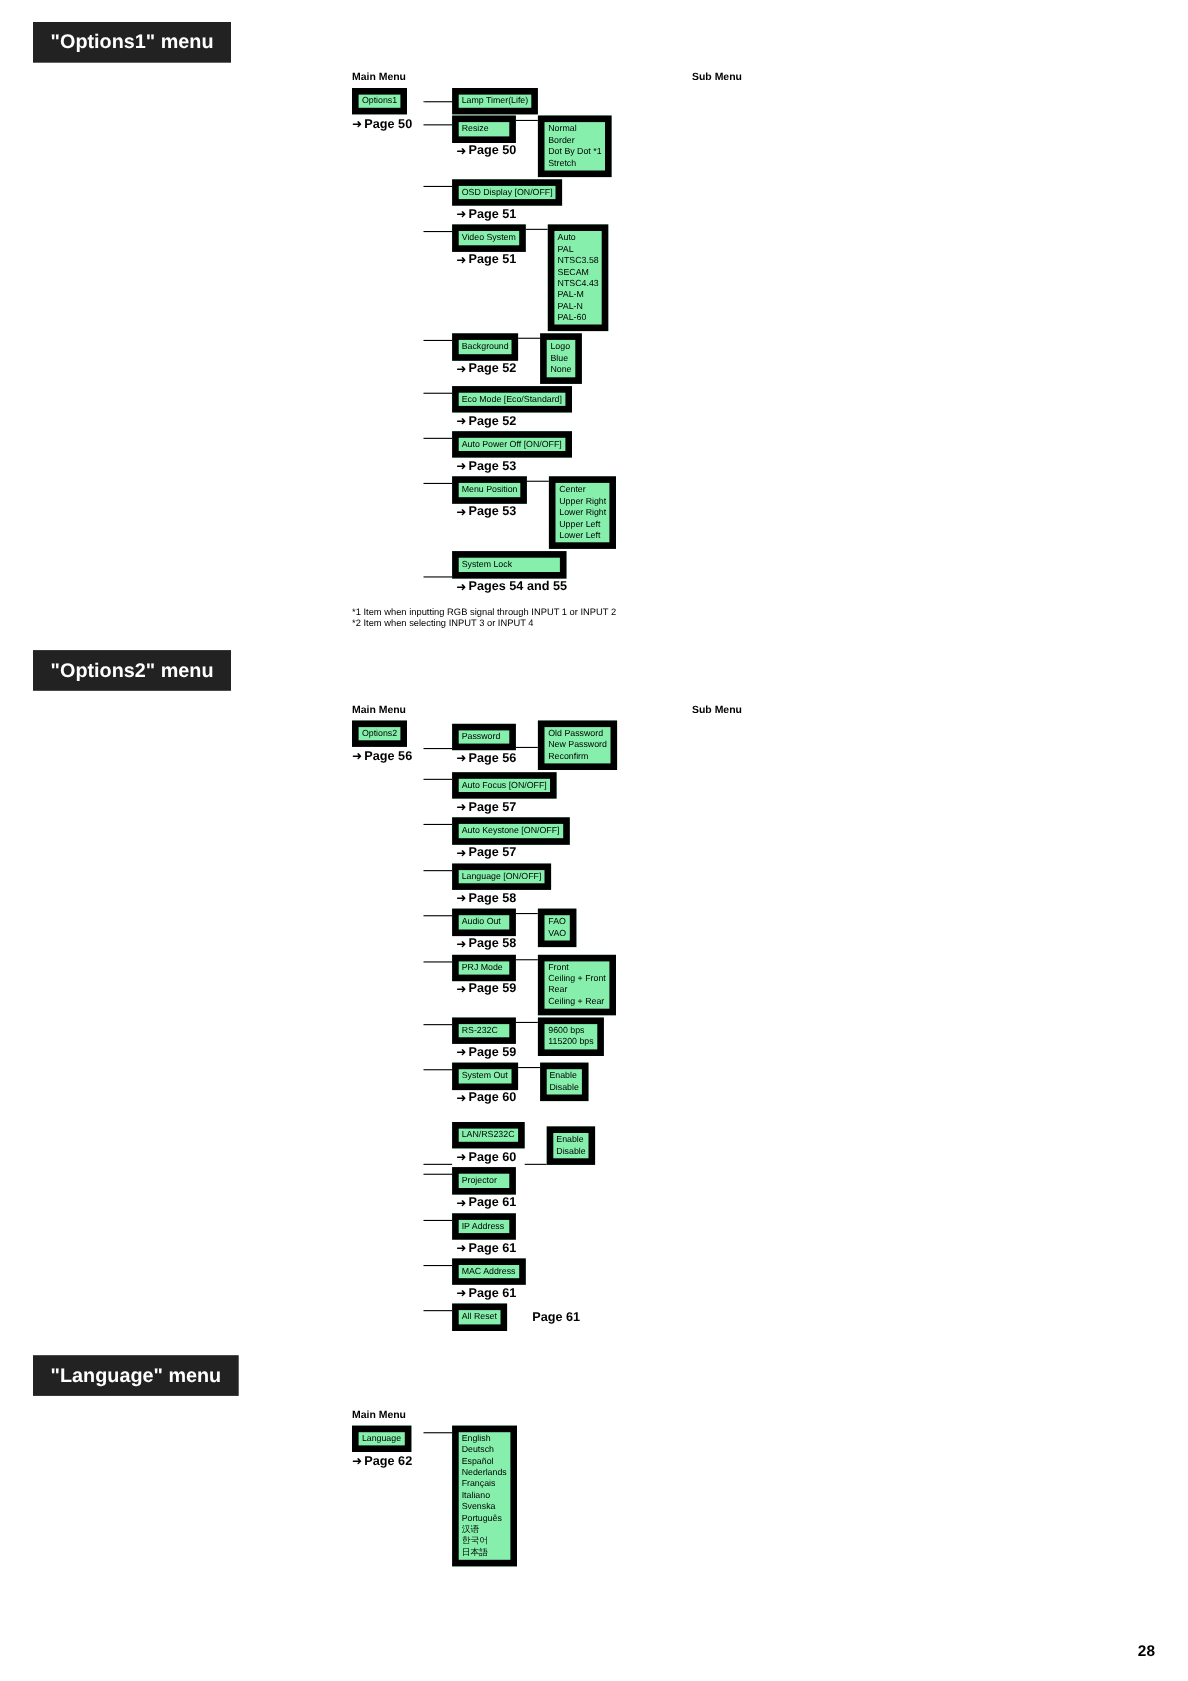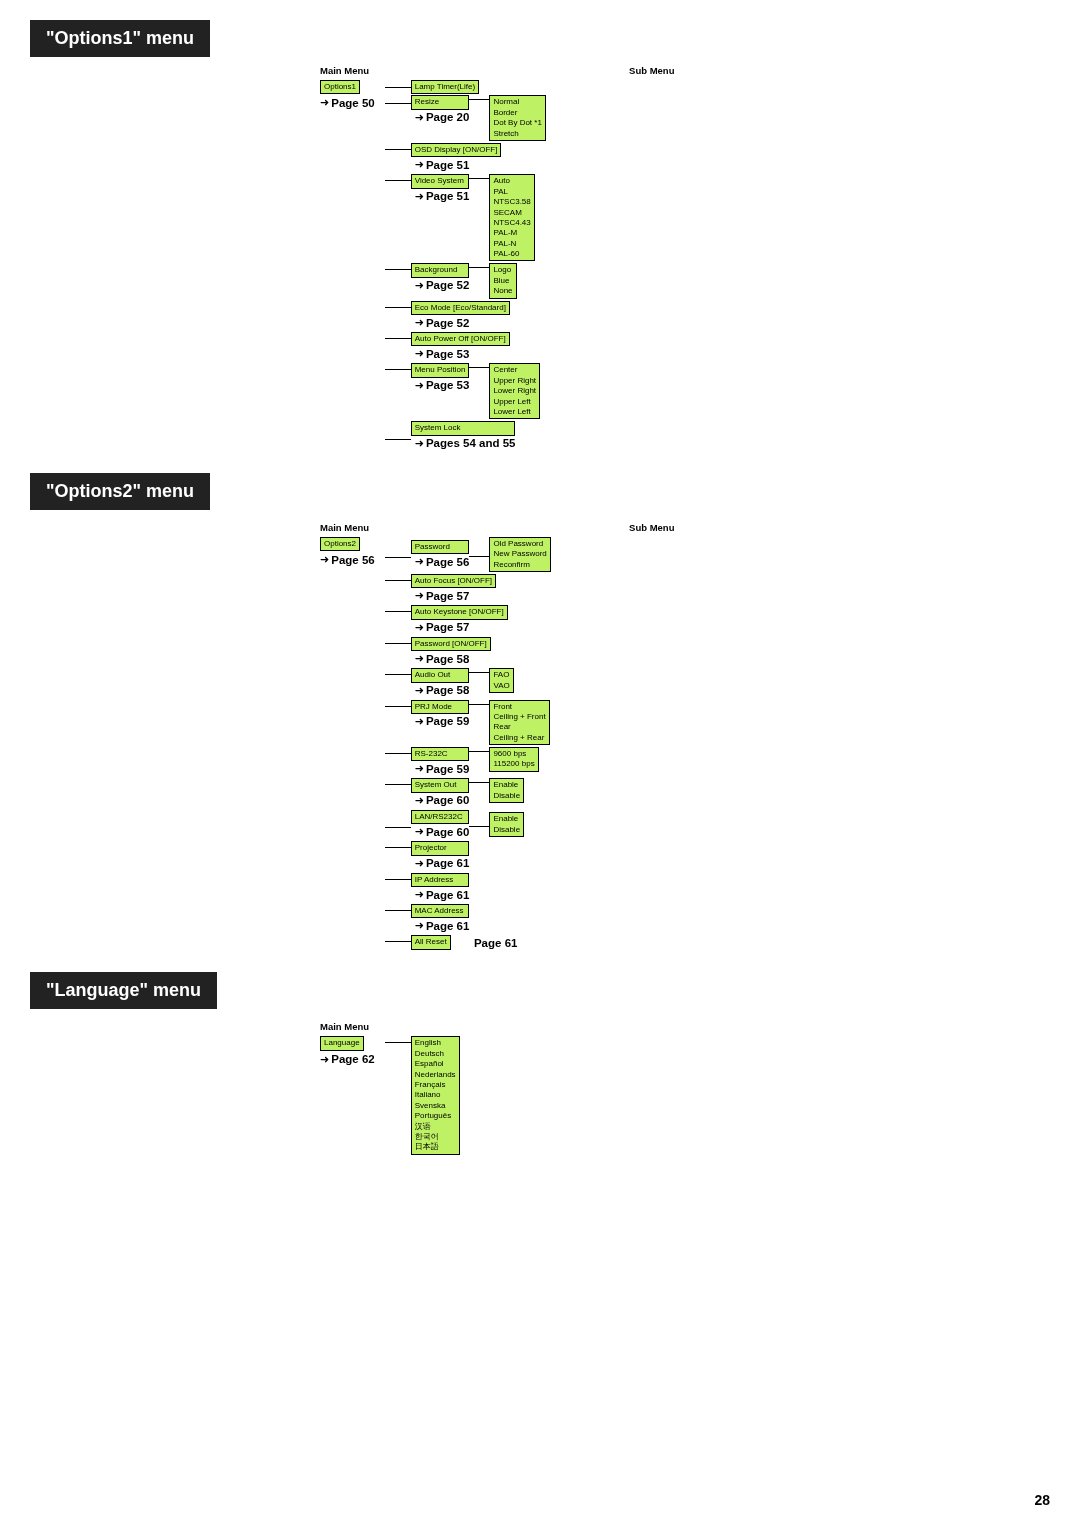--- a/index.html
+++ b/index.html
@@ -39,24 +39,24 @@
     .page-number {
       position: fixed;
       bottom: 20px;
       right: 30px;
       font-size: 14px;
       font-weight: bold;
     }
 
     
     .tbox {
-      border: 1px solid #000000;
+      border: 6px solid #000000;
       font-size: 8px;
       padding: 1px 3px;
-      background: #bef264;
+      background: #86efac;
       white-space: nowrap;
       line-height: 1.3;
     }
 
     .bold-page {
       font-weight: bold;
       font-size: 11.5px;
     }
   </style>
 </head>
@@ -90,21 +90,21 @@
             <div style="width:25px; height:1px; background:#000;"></div>
             <div class="tbox">Lamp Timer(Life)</div>
           </div>
 
           <div style="display:flex; align-items:flex-start; margin-bottom:2px;">
             <div style="width:26px; height:1px; background:#000; margin-top:8px;"></div>
             <div style="display:flex; flex-direction:column;">
               <div class="tbox">Resize</div>
               <div style="display:flex; align-items:center; gap:2px; margin:1px 0 1px 4px;">
                 <span style="font-size:11px;">➜</span>
-                <span class="bold-page">Page <b>20</b></span>
+                <span class="bold-page">Page <b>50</b></span>
               </div>
             </div>
             <div style="width:20px; height:1px; background:#000; margin-top:4px;"></div>
             <div class="tbox" style="margin-top:0;">
               Normal<br>Border<br>Dot By Dot *1<br>Stretch
             </div>
           </div>
 
           <div style="display:flex; align-items:flex-start; margin-bottom:2px;">
             <div style="width:26px; height:1px; background:#000; margin-top:6px;"></div>
@@ -193,20 +193,24 @@
                 <span class="bold-page">Pages <b>54</b> and <b>55</b></span>
               </div>
             </div>
           </div>
 
         </div>
       </div>
     </div>
 
     
+    <div style="margin-left:290px; margin-top:8px;">
+      <div style="font-size:8.5px;">*1  Item when inputting RGB signal through INPUT 1 or INPUT 2</div>
+      <div style="font-size:8.5px;">*2  Item when selecting INPUT 3 or INPUT 4</div>
+    </div>
   </div>
 
   <div class="section-block" style="margin-top:20px;">
     <div class="section-header">"Options2" menu</div>
 
     <div style="margin-left:290px; margin-top:6px;">
       <div style="display:flex; gap:260px; font-size:9.5px; font-weight:bold; margin-bottom:4px;">
         <span>Main Menu</span>
         <span>Sub Menu</span>
       </div>
@@ -256,21 +260,21 @@
               <div style="display:flex; align-items:center; gap:2px; margin:1px 0 1px 4px;">
                 <span style="font-size:11px;">➜</span>
                 <span class="bold-page">Page <b>57</b></span>
               </div>
             </div>
           </div>
 
           <div style="display:flex; align-items:flex-start; margin-bottom:2px;">
             <div style="width:26px; height:1px; background:#000; margin-top:6px;"></div>
             <div style="display:flex; flex-direction:column;">
-              <div class="tbox">Password [ON/OFF]</div>
+              <div class="tbox">Language [ON/OFF]</div>
               <div style="display:flex; align-items:center; gap:2px; margin:1px 0 1px 4px;">
                 <span style="font-size:11px;">➜</span>
                 <span class="bold-page">Page <b>58</b></span>
               </div>
             </div>
           </div>
 
           <div style="display:flex; align-items:flex-start; margin-bottom:2px;">
             <div style="width:26px; height:1px; background:#000; margin-top:6px;"></div>
             <div style="display:flex; flex-direction:column;">
@@ -324,21 +328,21 @@
                 <span style="font-size:11px;">➜</span>
                 <span class="bold-page">Page <b>60</b></span>
               </div>
             </div>
             <div style="width:20px; height:1px; background:#000; margin-top:4px;"></div>
             <div class="tbox">
               Enable<br>Disable
             </div>
           </div>
 
-          <div style="display:flex; align-items:center; margin-bottom:2px;">
+          <div style="display:flex; align-items:flex-end; margin-bottom:2px;margin-top:12px;">
             <div style="width:26px; height:1px; background:#000; margin-top:6px;"></div>
             <div style="display:flex; flex-direction:column;">
               <div class="tbox">LAN/RS232C</div>
               <div style="display:flex; align-items:center; gap:2px; margin:1px 0 1px 4px;">
                 <span style="font-size:11px;">➜</span>
                 <span class="bold-page">Page <b>60</b></span>
               </div>
             </div>
             <div style="width:20px; height:1px; background:#000; margin-top:4px;"></div>
             <div class="tbox">

